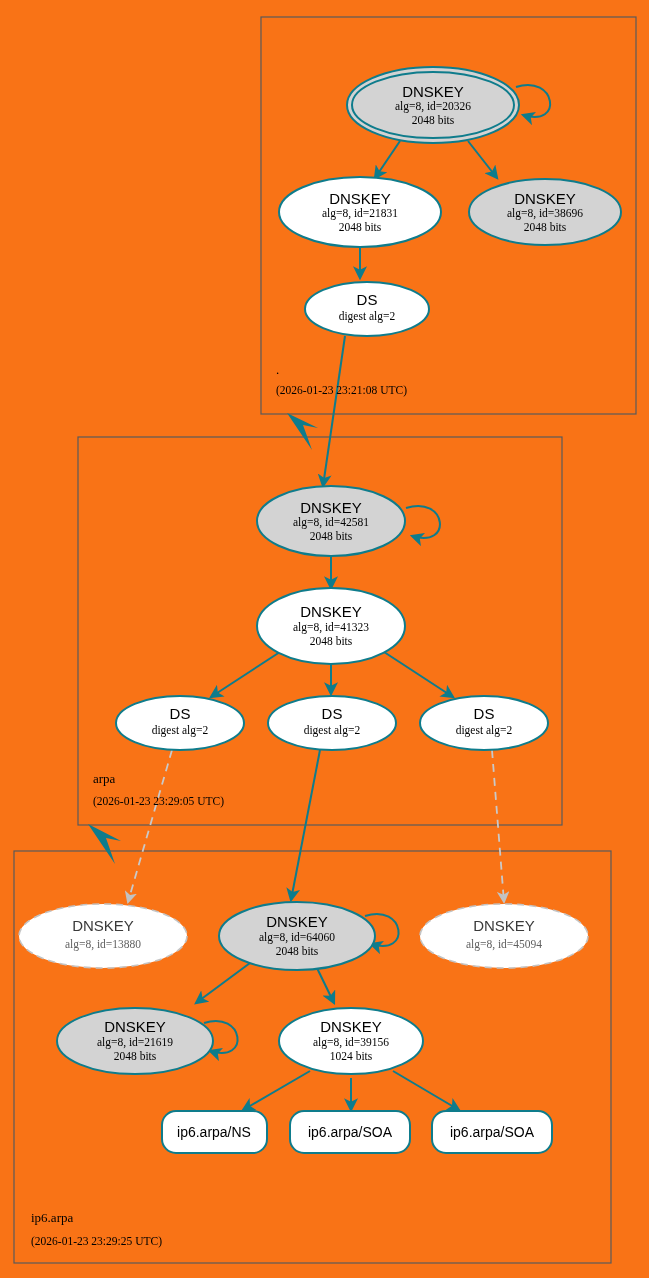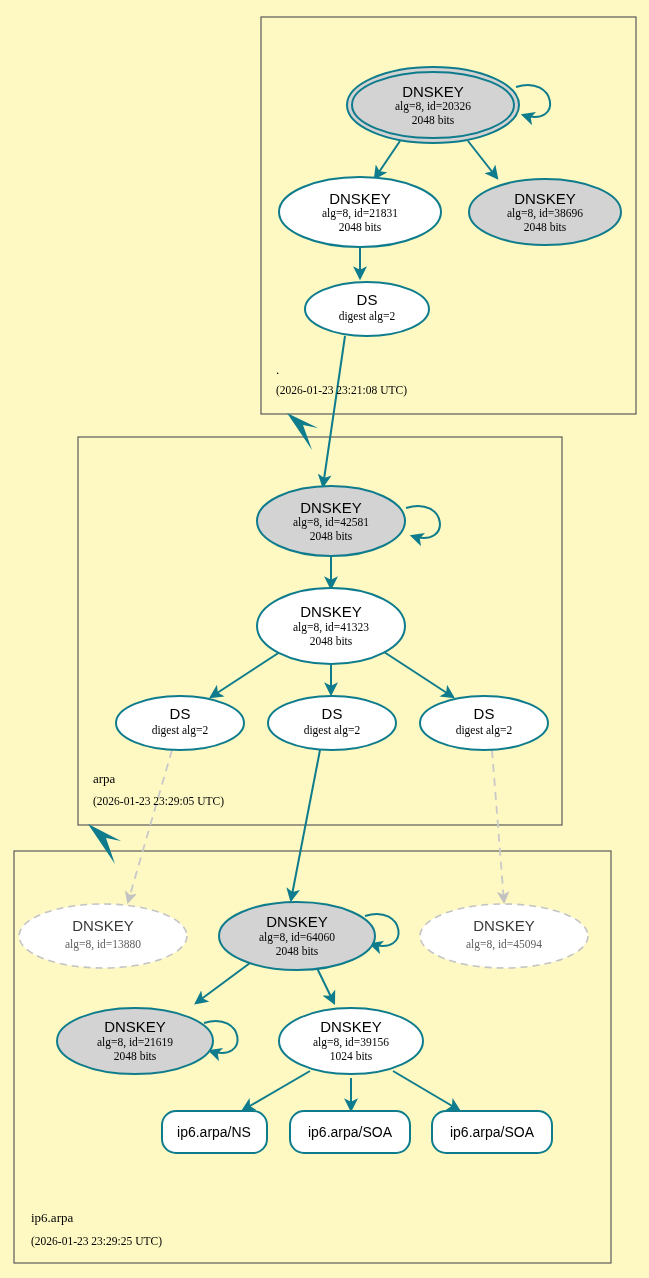--- a/index.html
+++ b/index.html
@@ -4,21 +4,21 @@
 <style>
   html, body {
     margin: 0;
     padding: 0;
     background: #ffffff;
   }
   #canvas {
     position: relative;
     width: 649px;
     height: 1278px;
-    background: #fef9c3;
+    background: #f97316;
     font-family: "Liberation Sans", sans-serif;
     overflow: hidden;
   }
   svg#graph {
     position: absolute;
     left: 0;
     top: 0;
     width: 649px;
     height: 1278px;
   }

